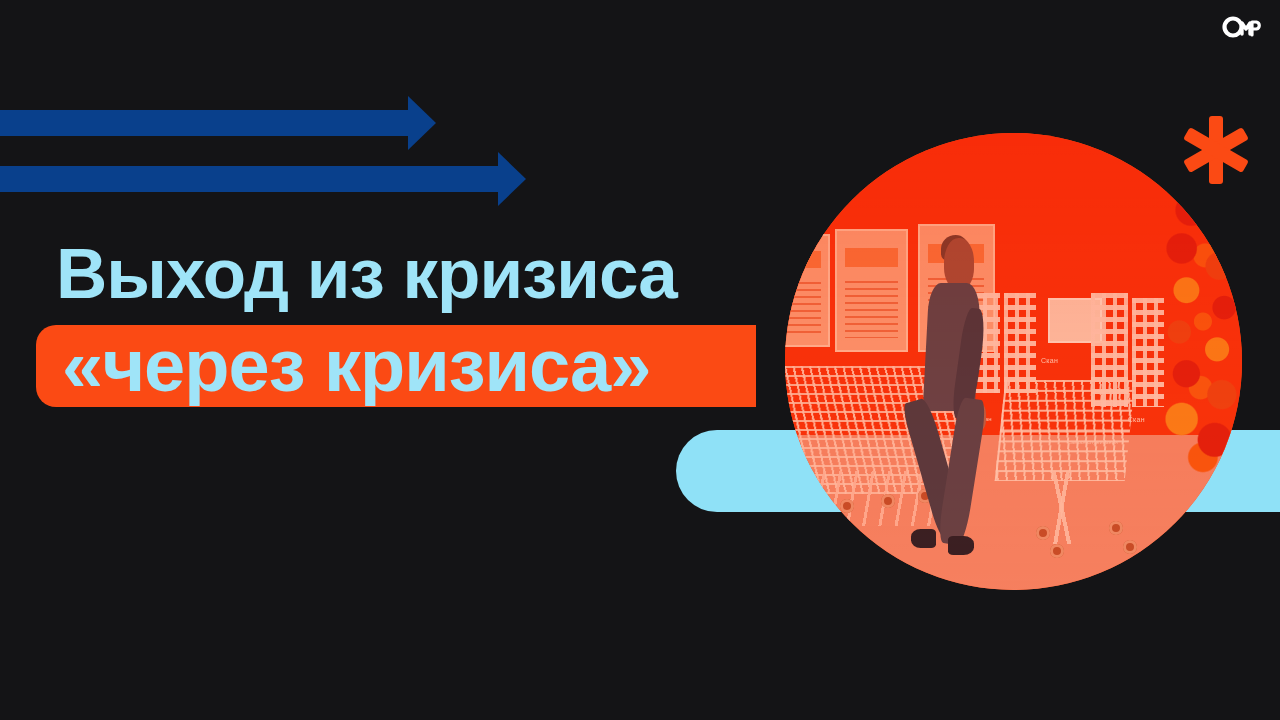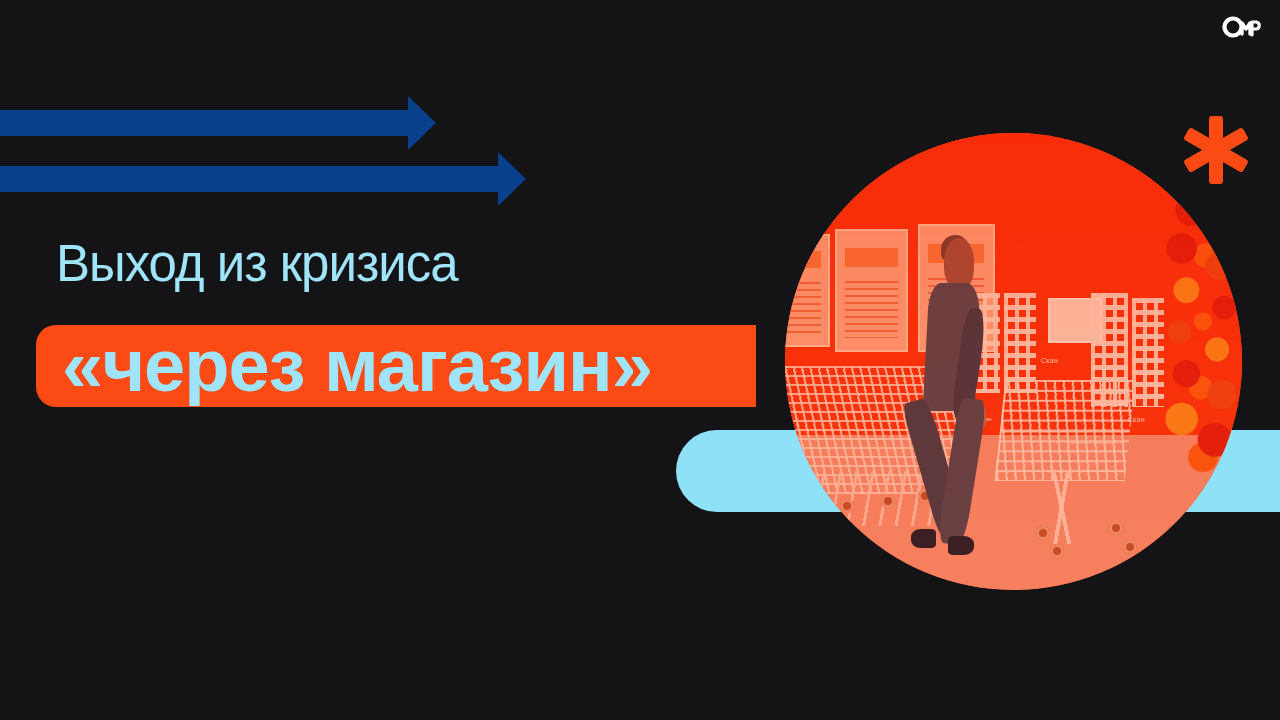--- a/index.html
+++ b/index.html
@@ -324,22 +324,22 @@
 
   
   #headline {
     position: absolute;
     left: 0;
     top: 238px;
     width: 770px;
   }
   #headline-line1 {
     color: #9fe4f8;
-    font-size: 51px;
-    font-weight: normal;
+    font-size: 71px;
+    font-weight: bold;
     letter-spacing: -1px;
     line-height: 1;
     padding-left: 56px;
     white-space: nowrap;
   }
   #headline-band {
     position: absolute;
     left: 36px;
     top: 87px;
     width: 720px;
@@ -443,21 +443,21 @@
 
   <div id="asterisk">
     <span></span>
       <span></span>
       <span></span>
   </div>
 
   <div id="headline">
     <div id="headline-line1">Выход из кризиса</div>
     <div id="headline-band"></div>
-    <div id="headline-line2">«через магазин»</div>
+    <div id="headline-line2">«через кризиса»</div>
   </div>
 
   <div id="logo">
     <svg viewBox="0 0 40 26" width="40" height="26" aria-hidden="true">
       <circle cx="11" cy="13" r="8.5" fill="none" stroke="#ffffff" stroke-width="4.2"></circle>
       <path d="M20 20 L20 9 L24 15 L28 9 L28 20" fill="none" stroke="#ffffff" stroke-width="3.4" stroke-linejoin="round" stroke-linecap="round"></path>
       <path d="M30 21 L30 8 L34.5 8 A3.6 3.6 0 0 1 34.5 15 L30 15" fill="none" stroke="#ffffff" stroke-width="3.2" stroke-linejoin="round" stroke-linecap="round"></path>
     </svg>
   </div>
 

